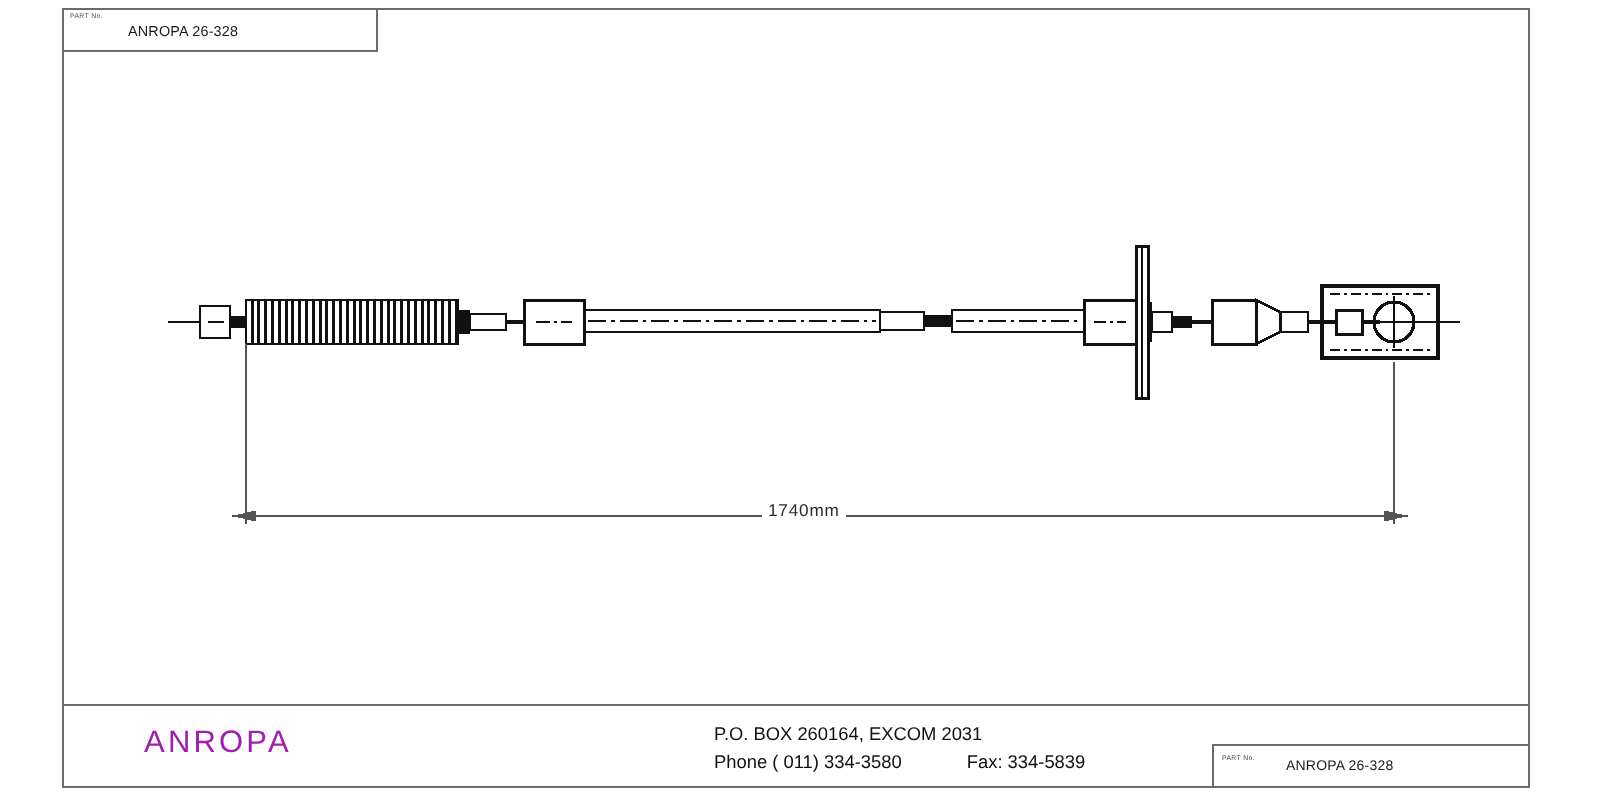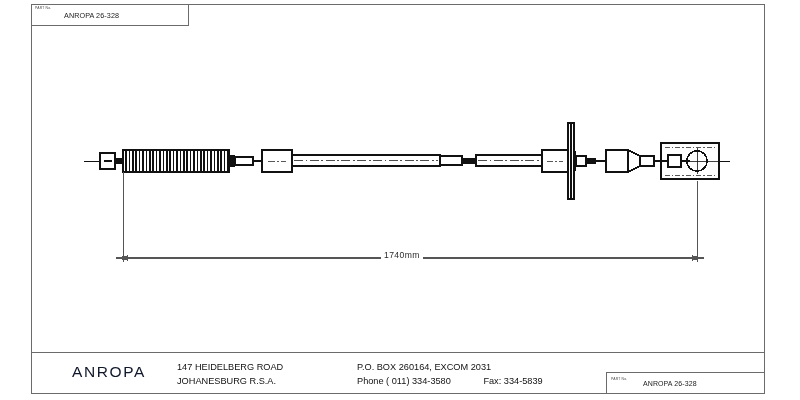--- a/index.html
+++ b/index.html
@@ -91,21 +91,21 @@
     width: 734px;
     height: 0;
     border-top: 1.5px solid #6b6b6b;
   }
   #brand {
     position: absolute;
     left: 72px;
     top: 363px;
     font-size: 15.5px;
     letter-spacing: 1.6px;
-    color: #0f172a;
+    color: #a21caf;
     white-space: nowrap;
   }
   #addr {
     position: absolute;
     left: 177px;
     top: 360px;
     font-size: 9.2px;
     line-height: 14px;
     color: #111111;
     white-space: nowrap;
@@ -285,24 +285,20 @@
 
   <div id="part-block">
     <span class="tiny-label">PART No.</span>
     <span class="partnum">ANROPA 26-328</span>
   </div>
 
   <div id="footer-divider"></div>
 
   <div id="brand">ANROPA</div>
 
-  <div id="addr">
-    <div>147 HEIDELBERG ROAD</div>
-    <div>JOHANESBURG R.S.A.</div>
-  </div>
 
   <div id="contact">
     <div>P.O. BOX 260164, EXCOM 2031</div>
     <div class="row2">
       <span>Phone  ( 011)   334-3580</span>
       <span class="fax">Fax: 334-5839</span>
     </div>
   </div>
 
 </div>

